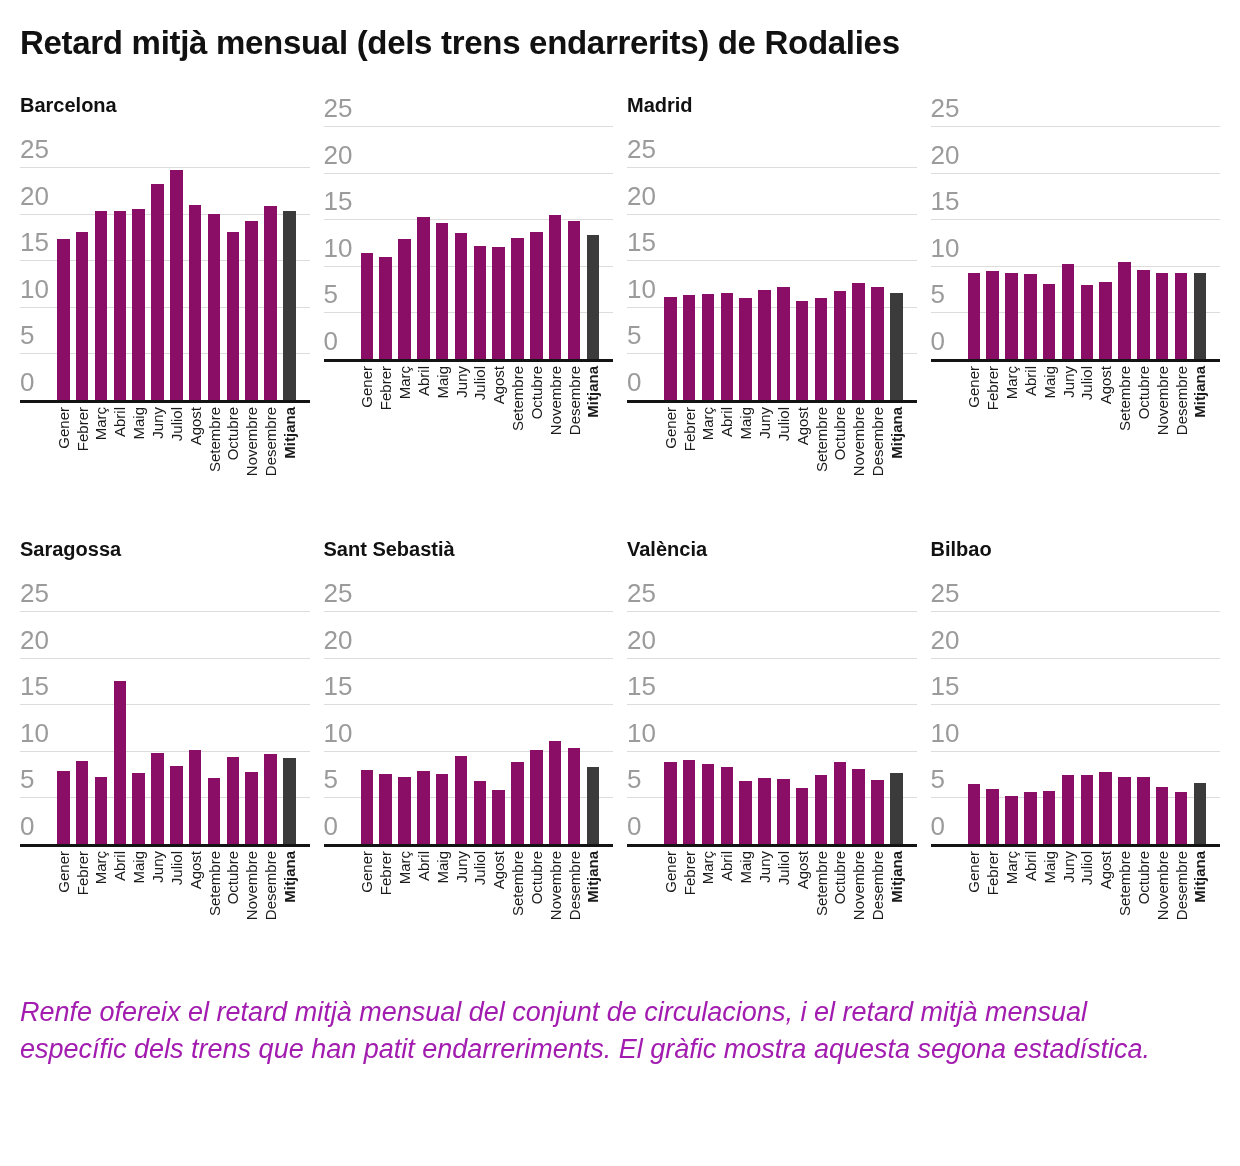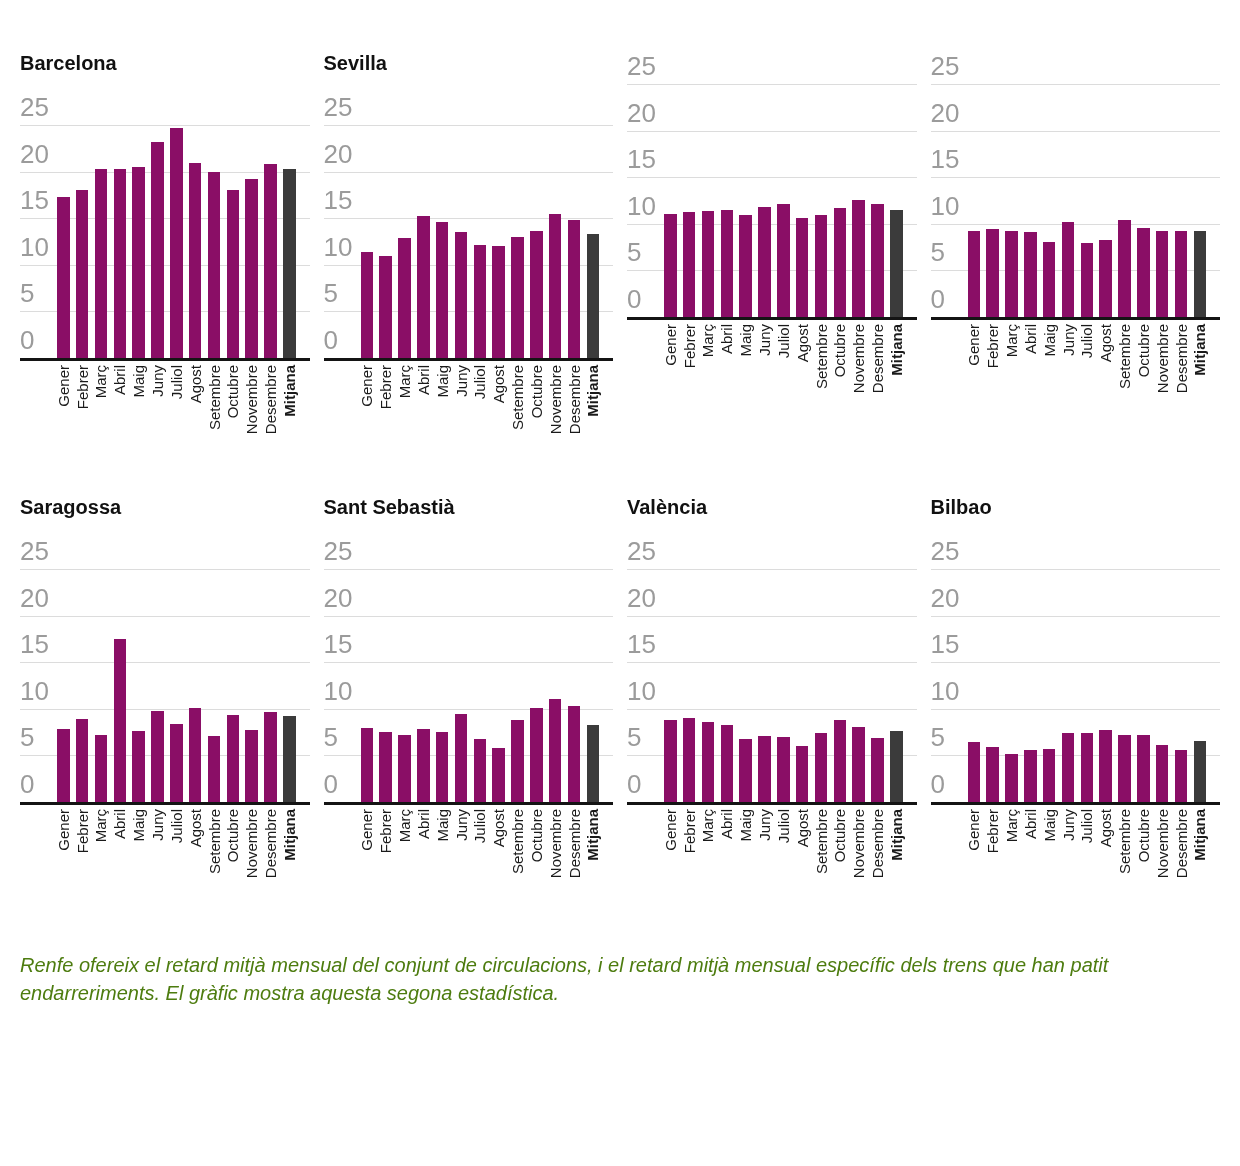--- a/index.html
+++ b/index.html
@@ -30,29 +30,30 @@
     position:absolute; top:272px; height:99px; width:25px;
     display:flex; justify-content:center; align-items:flex-start;
   }
   .xlabel {
     writing-mode:vertical-rl; transform:rotate(180deg);
     font-size:15px; line-height:19px; color:#1a1a1a; white-space:nowrap;
   }
   .xlabel.mean { font-weight:700; }
 
   .note {
-    margin:44px 0 0 0; font-size:20px; font-style:italic;
-    color:#4d7c0f; line-height:1.38; max-width:1170px;
+    margin:44px 0 0 0; font-size:27px; font-style:italic;
+    color:#a21caf; line-height:1.38; max-width:1170px;
   }
   .credit { margin:14px 0 0 0; font-size:18px; color:#8a8a8a; }
 </style>
 </head>
 <body>
 
 <div class="page">
+  <h1 class="title">Retard mitjà mensual (dels trens endarrerits) de Rodalies</h1>
 
   <div class="grid">
     <section class="panel">
       <h3 class="panel-title">Barcelona</h3>
       <div class="chart">
           <div class="ytick" style="top: 234px;">0</div>
           <div class="grid-line" style="top: 218.4px;"></div>
           <div class="ytick" style="top: 187.4px;">5</div>
           <div class="grid-line" style="top: 171.8px;"></div>
           <div class="ytick" style="top: 140.8px;">10</div>
@@ -111,21 +112,20 @@
           <div class="xlabel-wrap" style="left: 238.04px;">
             <span class="xlabel">Desembre</span>
           </div>
           <div class="bar" style="left: 263.08px; top: 75.804px; height: 189.196px; background: rgb(59, 59, 59);"></div>
           <div class="xlabel-wrap" style="left: 256.88px;">
             <span class="xlabel mean">Mitjana</span>
           </div>
         </div>
     </section>
     <section class="panel">
-      <h3 class="panel-title">Sevilla</h3>
       <div class="chart">
           <div class="ytick" style="top: 234px;">0</div>
           <div class="grid-line" style="top: 218.4px;"></div>
           <div class="ytick" style="top: 187.4px;">5</div>
           <div class="grid-line" style="top: 171.8px;"></div>
           <div class="ytick" style="top: 140.8px;">10</div>
           <div class="grid-line" style="top: 125.2px;"></div>
           <div class="ytick" style="top: 94.2px;">15</div>
           <div class="grid-line" style="top: 78.6px;"></div>
           <div class="ytick" style="top: 47.6px;">20</div>
@@ -180,20 +180,21 @@
           <div class="xlabel-wrap" style="left: 238.04px;">
             <span class="xlabel">Desembre</span>
           </div>
           <div class="bar" style="left: 263.08px; top: 141.044px; height: 123.956px; background: rgb(59, 59, 59);"></div>
           <div class="xlabel-wrap" style="left: 256.88px;">
             <span class="xlabel mean">Mitjana</span>
           </div>
         </div>
     </section>
     <section class="panel">
+      <h3 class="panel-title">Madrid</h3>
       <div class="chart">
           <div class="ytick" style="top: 234px;">0</div>
           <div class="grid-line" style="top: 218.4px;"></div>
           <div class="ytick" style="top: 187.4px;">5</div>
           <div class="grid-line" style="top: 171.8px;"></div>
           <div class="ytick" style="top: 140.8px;">10</div>
           <div class="grid-line" style="top: 125.2px;"></div>
           <div class="ytick" style="top: 94.2px;">15</div>
           <div class="grid-line" style="top: 78.6px;"></div>
           <div class="ytick" style="top: 47.6px;">20</div>

